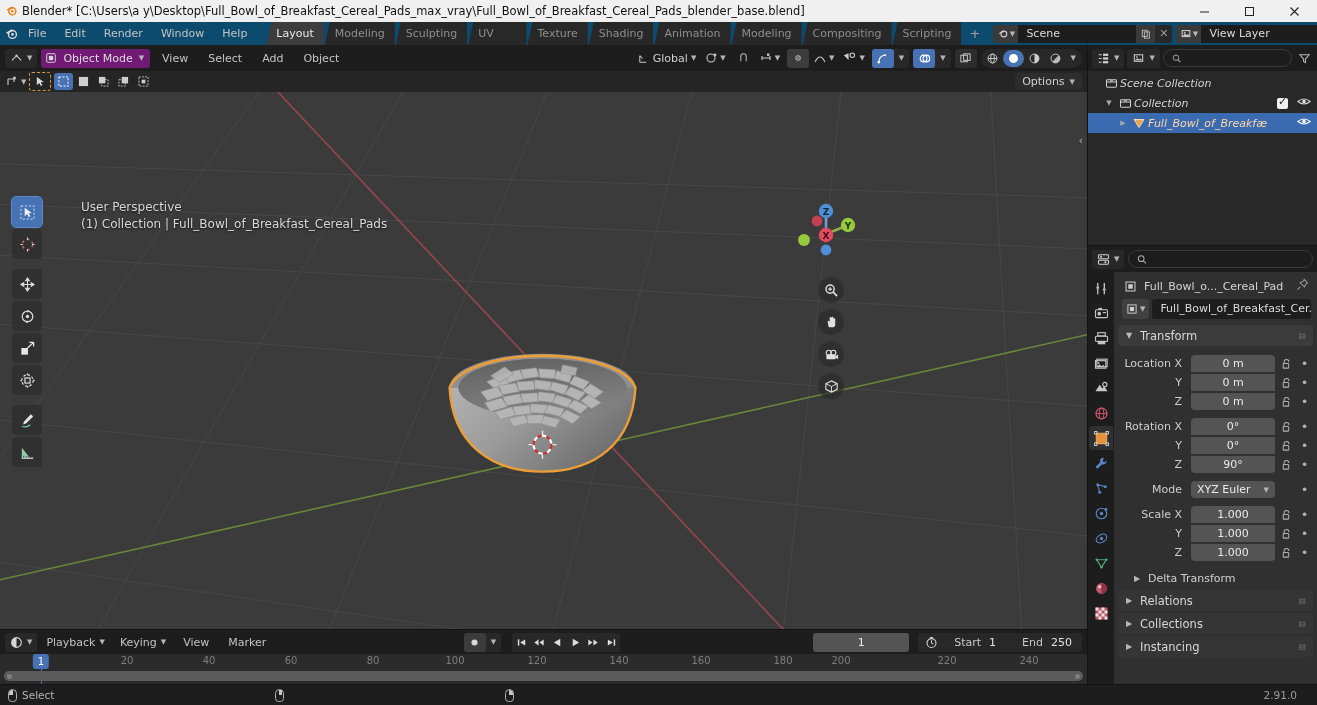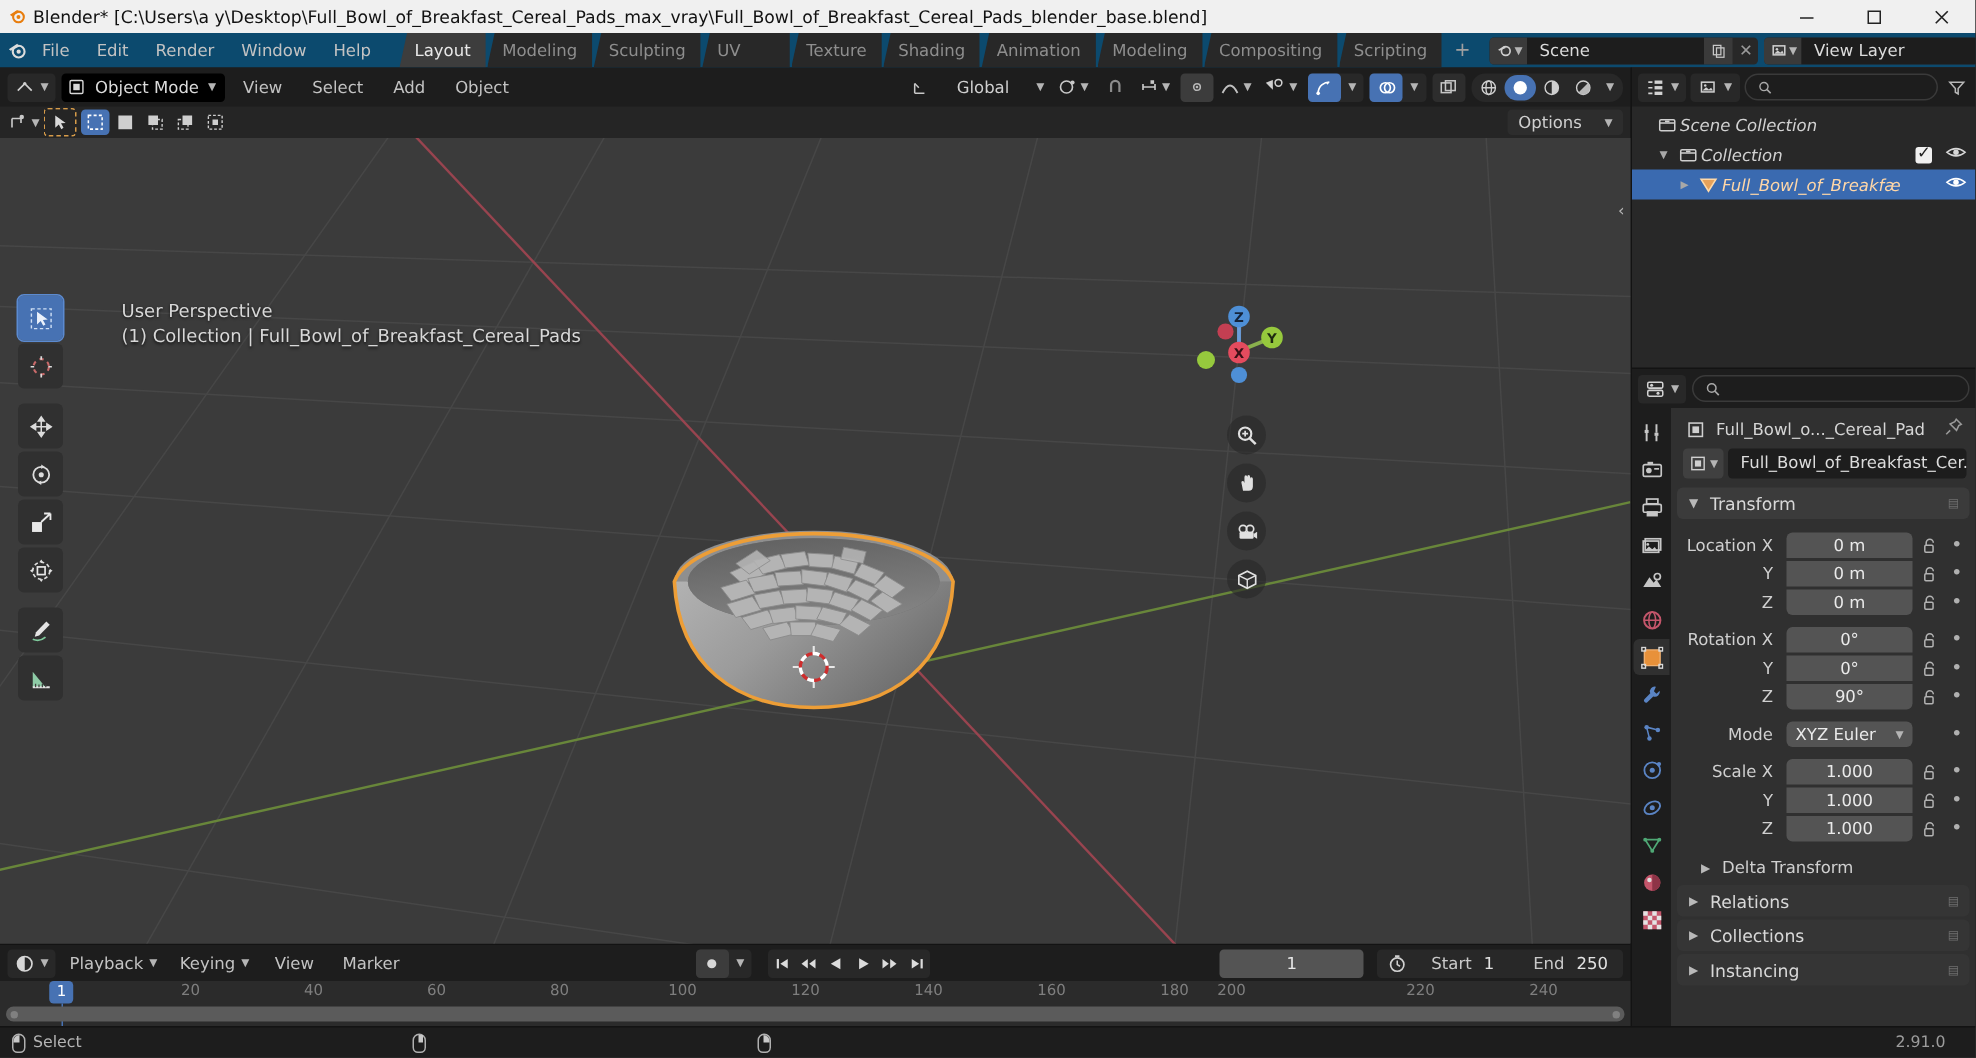--- a/index.html
+++ b/index.html
@@ -54,21 +54,21 @@
   .left-col { flex: 1; display: flex; flex-direction: column; min-width: 0; }
   .right-col { width: 230px; display: flex; flex-direction: column; background: #1d1d1d; border-left: 1px solid #131313; }
 
   
   .vp-header {
     height: 26px; background: #1d1d1d; display: flex; align-items: center;
     padding: 0 5px; gap: 4px; flex-shrink: 0;
   }
   .btn-grp { display: flex; align-items: center; background: #282828; border-radius: 3px; height: 19px; }
   .mode-sel {
-    display: flex; align-items: center; gap: 6px; background: #000000; height: 19px;
+    display: flex; align-items: center; gap: 6px; background: #701a75; height: 19px;
     border-radius: 3px; padding: 0 6px 0 4px; font-size: 11px; color: #dcdcdc;
   }
   .hdr-menu { padding: 0 8px; height: 19px; line-height: 19px; font-size: 11px; color: #c3c3c3; border-radius: 3px; }
   .spacer { flex: 1; }
   .icon-btn { width: 22px; height: 19px; display: flex; align-items: center; justify-content: center; border-radius: 3px; color: #c5c5c5; }
   .icon-btn.on { background: #4772b3; color: #fff; }
   .icon-btn.dim { color: #8c8c8c; }
   .pill { display: flex; align-items: center; background: #282828; border-radius: 3px; height: 19px; }
   .shade-grp { display: flex; align-items: center; background: #282828; border-radius: 9px; height: 19px; padding: 0 1px; }
   .shade-b { width: 21px; height: 17px; display:flex; align-items:center; justify-content:center; border-radius: 9px; }
@@ -275,21 +275,21 @@
           <span>Object Mode</span>
           <span class="chev">▼</span>
         </div>
         <div class="hdr-menu">View</div>
         <div class="hdr-menu">Select</div>
         <div class="hdr-menu">Add</div>
         <div class="hdr-menu">Object</div>
 
         <div class="spacer"></div>
 
-        <div style="display:flex;align-items:center;gap:18px;">
+        <div style="display:flex;align-items:center;gap:3px;">
           <svg width="13" height="13" viewBox="0 0 14 14">
               <path d="M3 11 L3 4 M3 11 L10 11" stroke="#c8c8c8" stroke-width="1.1" fill="none"></path>
               <path d="M3 4 L6 7" stroke="#c8c8c8" stroke-width="1.1"></path>
             </svg>
           <span style="font-size:11px;color:#cfcfcf">Global</span>
           <span class="chev" style="margin-right:4px">▼</span>
         </div>
         <div style="display:flex;align-items:center;gap:2px;">
           <svg width="14" height="14" viewBox="0 0 14 14">
               <circle cx="7" cy="7" r="4" fill="none" stroke="#c8c8c8" stroke-width="1.1"></circle>
@@ -420,21 +420,21 @@
               </svg>
             </div>
           <div class="icon-btn" style="width:19px;height:17px;">
               <svg width="11" height="11" viewBox="0 0 12 12">
                 <rect x="1" y="1" width="10" height="10" fill="none" stroke="#cfcfcf" stroke-width="1" stroke-dasharray="2 1.4"></rect>
                 <rect x="4" y="4" width="4" height="4" fill="#cfcfcf"></rect>
               </svg>
             </div>
         </div>
         <div class="spacer"></div>
-        <div style="display:flex;align-items:center;gap:15px;background:#2d2d2d;border-radius:3px;padding:0 7px;height:17px;">
+        <div style="display:flex;align-items:center;gap:5px;background:#2d2d2d;border-radius:3px;padding:0 7px;height:17px;">
           <span style="font-size:11px;color:#cfcfcf">Options</span>
           <span class="chev">▼</span>
         </div>
       </div>
 
       <div class="viewport">
         <svg class="vp-canvas" viewBox="0 0 1088 553" preserveAspectRatio="none">
           <rect width="1088" height="553" fill="#3b3b3b"></rect>
           <g stroke="#474747" stroke-width="1" fill="none">
             <path d="M-60 70 L1160 108"></path>
@@ -711,21 +711,21 @@
         <div class="tl-ruler">
           <div class="tl-tick" style="left:115px">20</div>
           <div class="tl-tick" style="left:197px">40</div>
           <div class="tl-tick" style="left:279px">60</div>
           <div class="tl-tick" style="left:361px">80</div>
           <div class="tl-tick" style="left:443px">100</div>
           <div class="tl-tick" style="left:525px">120</div>
           <div class="tl-tick" style="left:607px">140</div>
           <div class="tl-tick" style="left:689px">160</div>
           <div class="tl-tick" style="left:771px">180</div>
-          <div class="tl-tick" style="left:809px">200</div>
+          <div class="tl-tick" style="left:829px">200</div>
           <div class="tl-tick" style="left:935px">220</div>
           <div class="tl-tick" style="left:1017px">240</div>
         </div>
         <div class="tl-playhead" style="left:41px">1</div>
         <div class="tl-playline" style="left:41px"></div>
         <div class="tl-scroll"></div>
       </div>
     </div>
 
     <div class="right-col">

